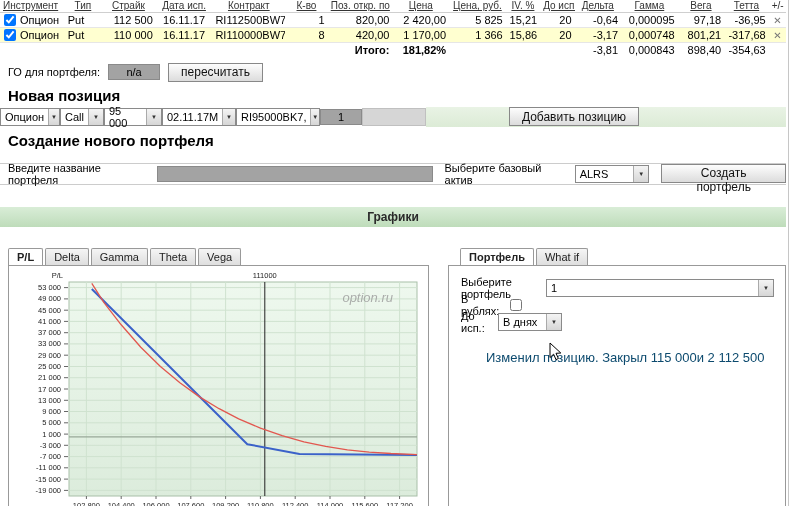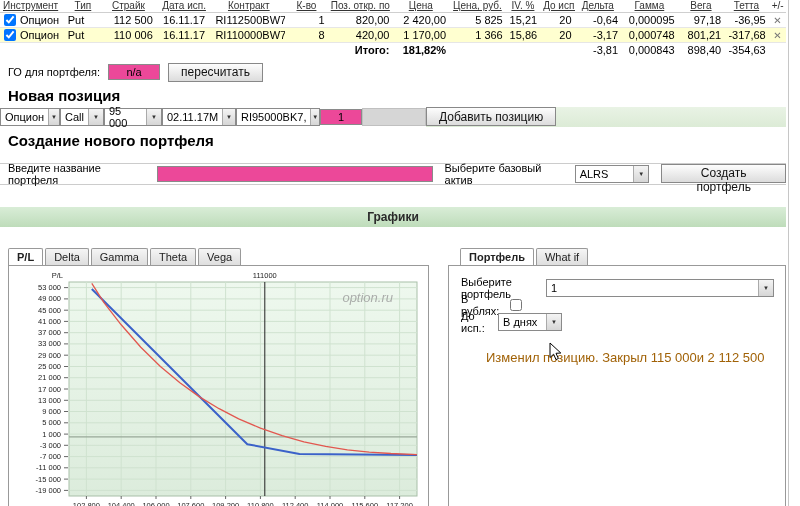--- a/index.html
+++ b/index.html
@@ -18,42 +18,42 @@
   .tbl th:first-child { text-align: left; }
   .tbl td { padding: 1px 3px; white-space: nowrap; overflow: hidden; border-bottom: 1px solid #e6e6e6; height: 15px; }
   .tbl .num { text-align: right; }
   .tbl .ctr { text-align: center; }
   tr.row-sel td { background: #ffffd0; }
   tr.totals td { border-bottom: none; }
   .bold { font-weight: bold; }
   .del { color: #777; font-size: 10px; cursor: pointer; }
   input[type=checkbox] { width: 12px; height: 12px; margin: 0 4px 0 1px; vertical-align: -2px; }
   
-  .inp { border: 1px solid #8a8a8a; height: 16px; font-size: 11px; font-family: inherit; padding: 0 3px; background: #ec4899; }
+  .inp { border: 1px solid #8a8a8a; height: 16px; font-size: 11px; font-family: inherit; padding: 0 3px; background: #a3a3a3; }
   .btn {
     border: 1px solid #888; background: linear-gradient(#fdfdfd, #dcdcdc);
     font-size: 12px; font-family: inherit; height: 19px; padding: 1px 12px; color: #111;
   }
   .sel {
     display: inline-flex; align-items: center; justify-content: space-between;
     border: 1px solid #8a8a8a; background: #fff; height: 18px; font-size: 11px; padding-left: 4px;
   }
   .sel .arr {
     width: 15px; height: 16px; margin-left: 4px; border-left: 1px solid #aaa;
     background: linear-gradient(#f4f4f4, #d6d6d6); display: flex; align-items: center; justify-content: center;
     font-size: 6px; color: #333;
   }
   .go-row { margin: 5px 0 0 8px; display: flex; align-items: center; gap: 8px; }
   .go-inp { width: 52px; text-align: center; }
   h2.sec { font-size: 15px; font-weight: bold; margin: 5px 0 3px 8px; color: #000; }
   .np-row { display: flex; align-items: center; height: 20px; margin-top: 1px; width: 786px; }
   .gray-box { width: 64px; height: 18px; background: #d6d6d6; border: 1px solid #c0c0c0; }
   .green-strip {
     flex: 1; height: 20px; background: linear-gradient(#e9f3e5, #dcebd6);
-    display: flex; align-items: center; justify-content: flex-start; padding-right: 64px;
+    display: flex; align-items: center; justify-content: center; padding-right: 64px;
   }
   .cp-row {
     margin-top: 14px; width: 786px; height: 22px; border-top: 1px solid #ccc; border-bottom: 1px solid #ccc;
     display: flex; align-items: center; padding-left: 8px;
   }
   .graphbar {
     margin-top: 22px; width: 786px; height: 20px; line-height: 20px; text-align: center;
     background: linear-gradient(#d9edd7, #bedcba); font-size: 12px; font-weight: bold; color: #2a2a2a;
   }
   
@@ -70,21 +70,21 @@
   .panel { border: 1px solid #999; background: #fff; position: absolute; top: 0; height: 262px; }
   .panel.left { left: 8px; width: 421px; padding: 4px 0 0 4px; }
   .panel.right { left: 448px; width: 338px; padding: 14px 0 0 12px; }
   svg text { font-family: "Liberation Sans", sans-serif; }
   .tick { font-size: 7.5px; fill: #222; }
   .wm { font-size: 13px; fill: #9a9a9a; font-style: italic; opacity: .8; }
   .rp-row { display: flex; align-items: center; height: 16px; margin-bottom: 1px; }
   .rp-label { display: inline-block; }
   .w85 { width: 85px; }
   .w37 { width: 37px; }
-  .note { color: #a16207; font-size: 13px; margin: 20px 0 0 25px; white-space: nowrap; }
+  .note { color: #0c4a6e; font-size: 13px; margin: 20px 0 0 25px; white-space: nowrap; }
   .vline { position: absolute; left: 788px; top: 0; width: 1px; height: 506px; background: #c6c6c6; }
   .cursor { position: absolute; left: 549px; top: 342px; }
 </style>
 </head>
 <body>
 
 <div>
 
   <table class="tbl">
     <colgroup>
@@ -138,21 +138,21 @@
       <td class="num">20</td>
       <td class="num">-0,64</td>
       <td class="num">0,000095</td>
       <td class="num">97,18</td>
       <td class="num">-36,95</td>
       <td class="ctr"><span class="del">✕</span></td>
     </tr>
     <tr class="row-sel">
       <td><input type="checkbox" checked="" style=""><span>Опцион</span></td>
       <td>Put</td>
-      <td class="num">110 006</td>
+      <td class="num">110 000</td>
       <td class="ctr">16.11.17</td>
       <td>RI110000BW7</td>
       <td class="num">8</td>
       <td class="num">420,00</td>
       <td class="num">1 170,00</td>
       <td class="num">1 366</td>
       <td class="num">15,86</td>
       <td class="num">20</td>
       <td class="num">-3,17</td>
       <td class="num">0,000748</td>

